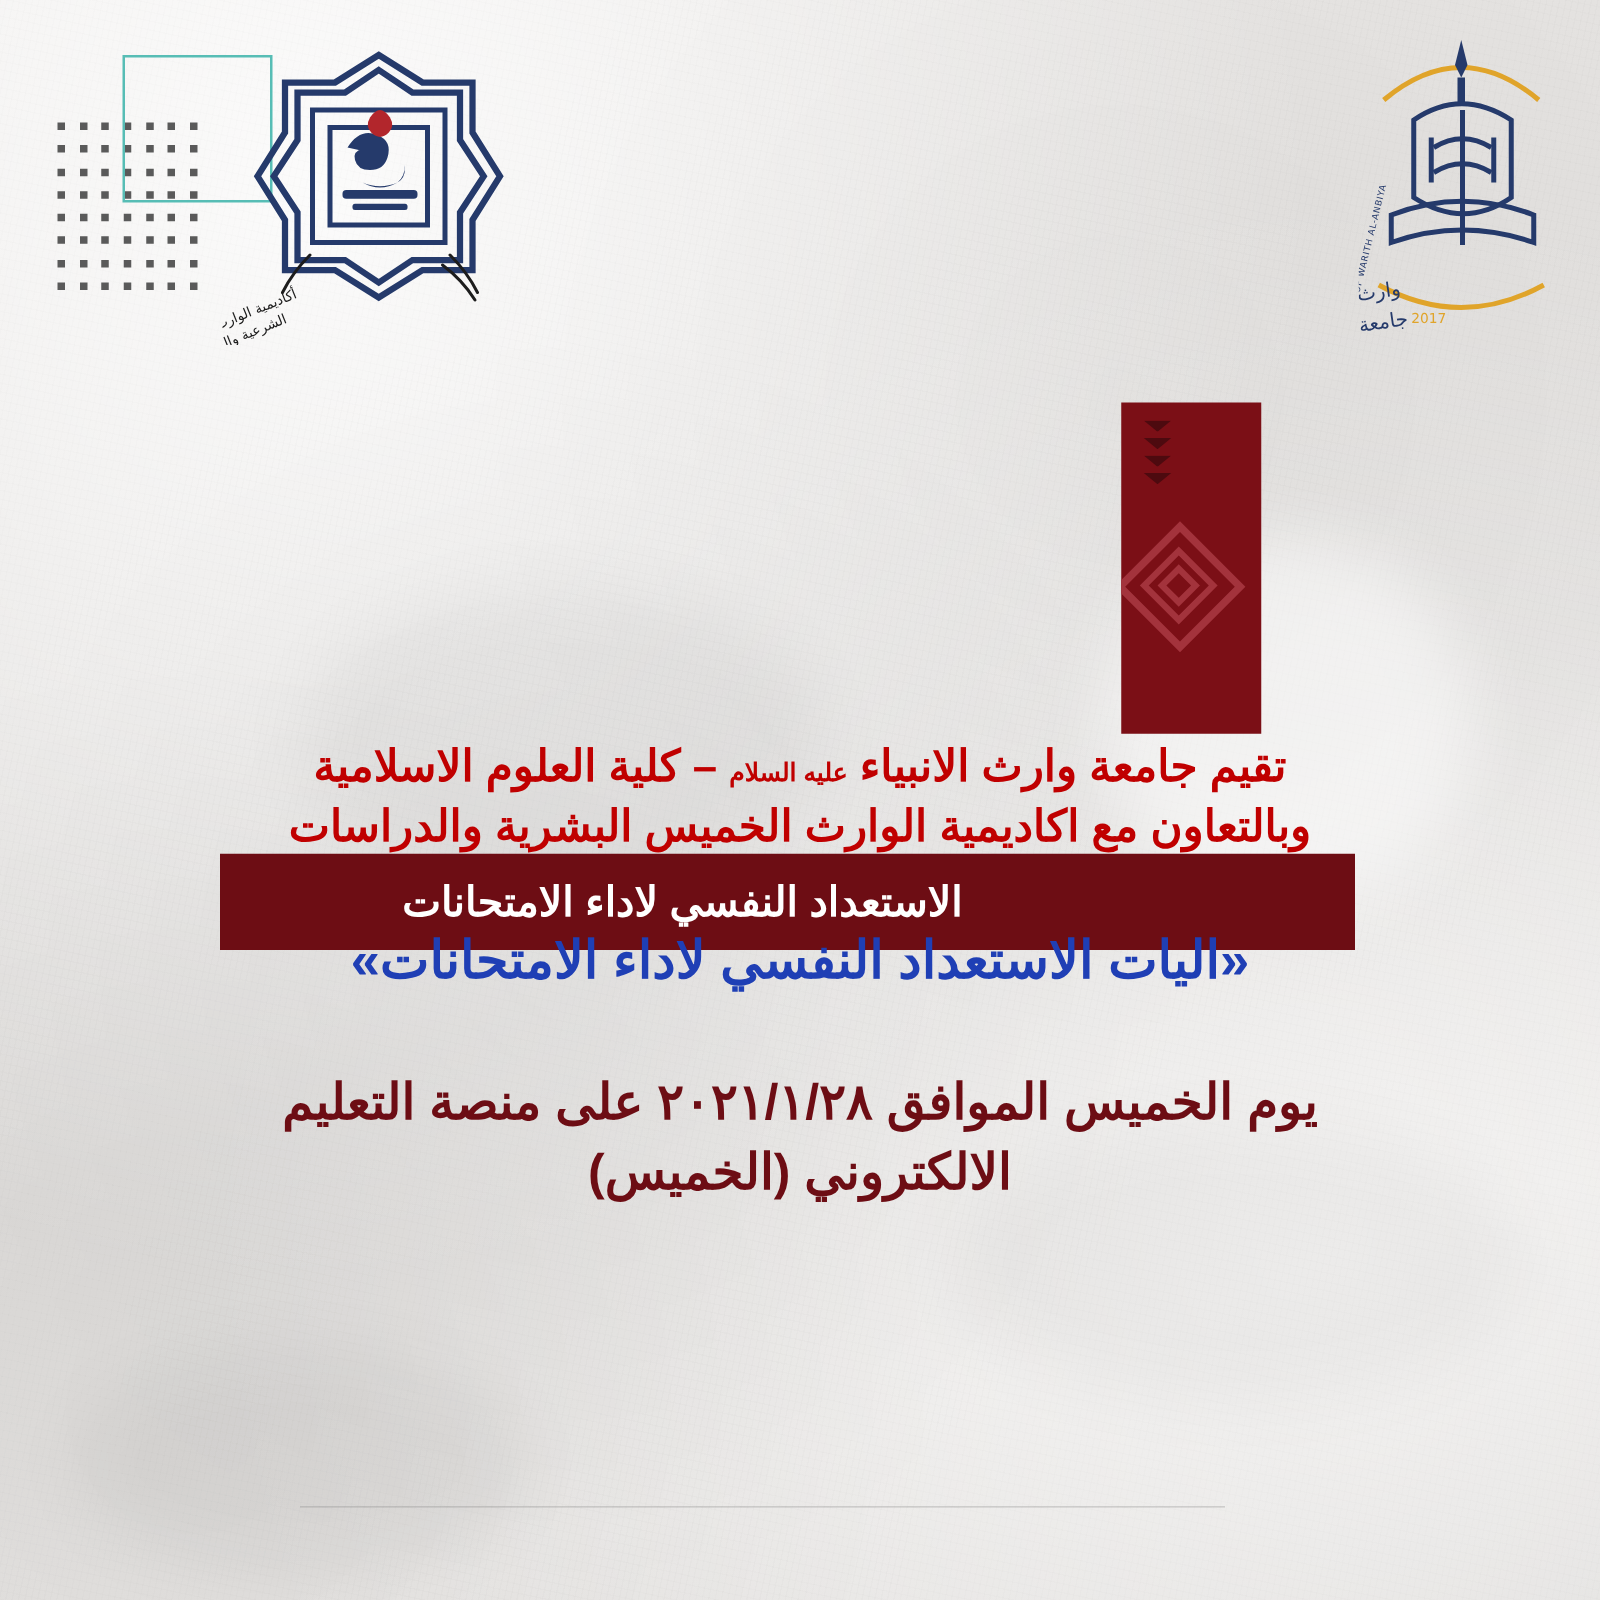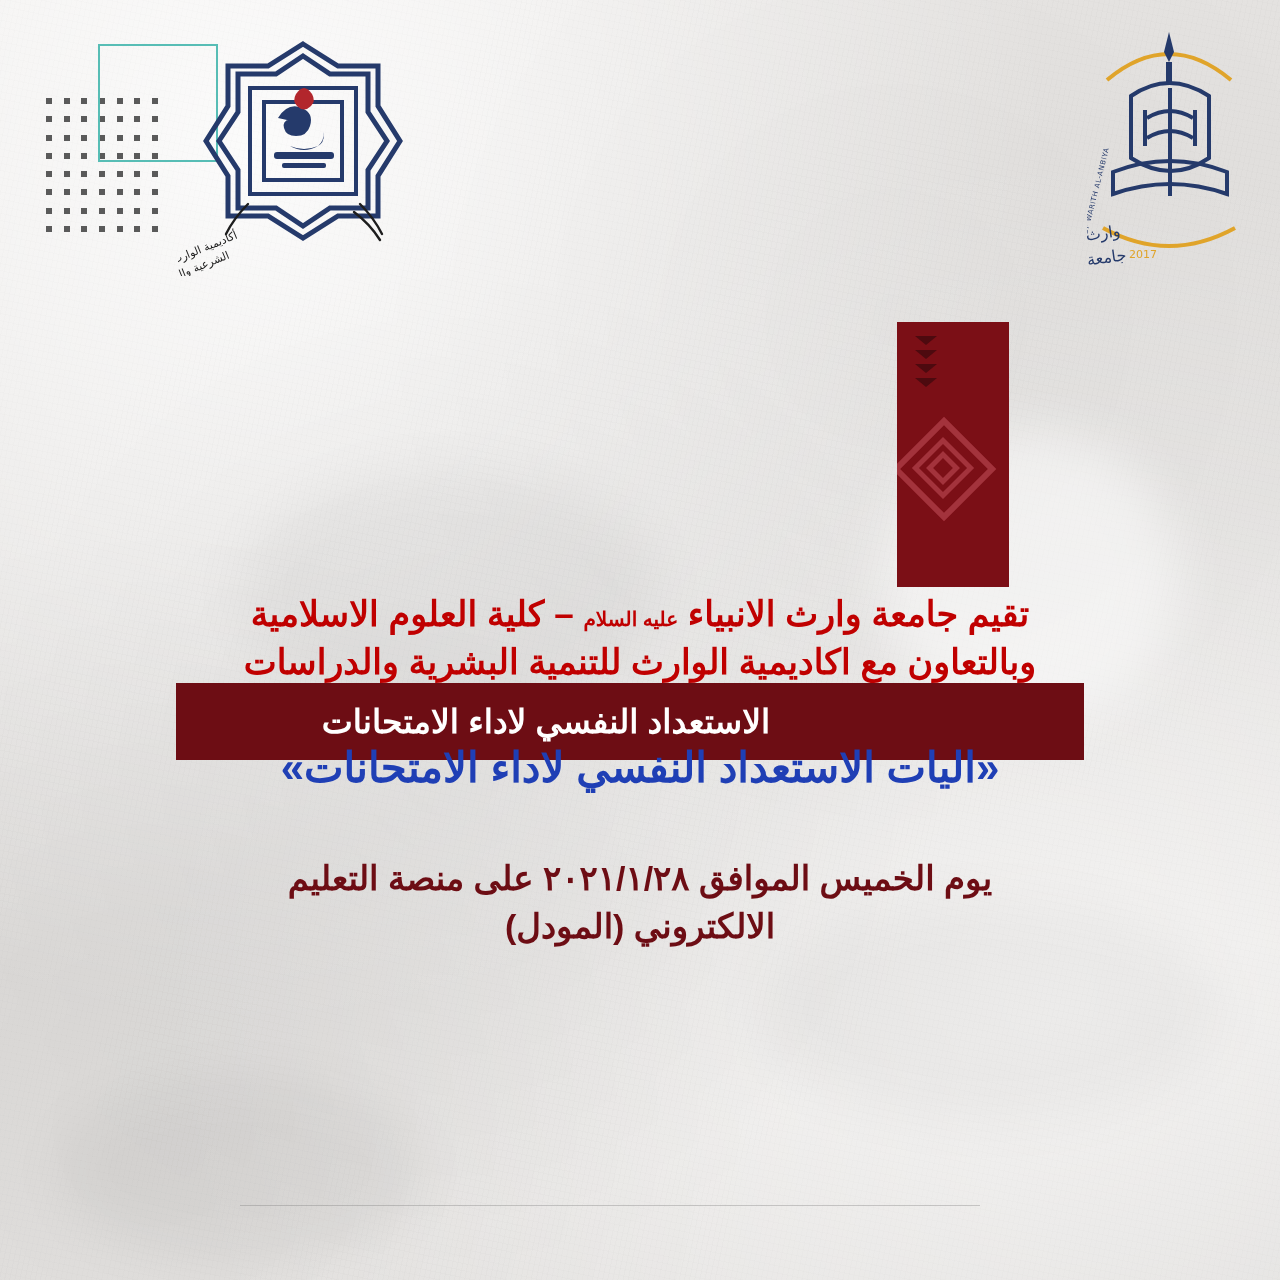--- a/index.html
+++ b/index.html
@@ -180,21 +180,21 @@
   .subject {
     margin-top: 56px;
     color: #1f3fb5;
     font-size: 42px;
     font-weight: bold;
     direction: rtl;
   }
   .date-line {
     margin-top: 62px;
     color: #6d0d14;
-    font-size: 34px;
+    font-size: 40px;
     font-weight: bold;
     line-height: 1.42;
     direction: rtl;
   }
 
   
   .bottom-rule {
     position: absolute;
     left: 240px;
     top: 1205px;
@@ -353,29 +353,29 @@
     <div class="title-text">الاستعداد النفسي لاداء الامتحانات</div>
   </div>
 
   <div class="body-block">
 
     <p class="para-main">
       <span>تقيم جامعة وارث الانبياء</span>
       <span class="tiny">عليه السلام</span>
       <span>– كلية العلوم الاسلامية</span>
       <br>
-      <span>وبالتعاون مع اكاديمية الوارث للتنمية البشرية والدراسات</span>
+      <span>وبالتعاون مع اكاديمية الوارث الخميس البشرية والدراسات</span>
       <br>
     </p>
 
     <div class="subject">«اليات الاستعداد النفسي لاداء الامتحانات»</div>
 
     <div class="date-line">
       <span>يوم الخميس الموافق ٢٠٢١/١/٢٨ على منصة التعليم</span>
       <br>
-      <span>الالكتروني (المودل)</span>
+      <span>الالكتروني (الخميس)</span>
     </div>
 
   </div>
 
   <div class="bottom-rule"></div>
 
 </div>
 
 </body></html>

